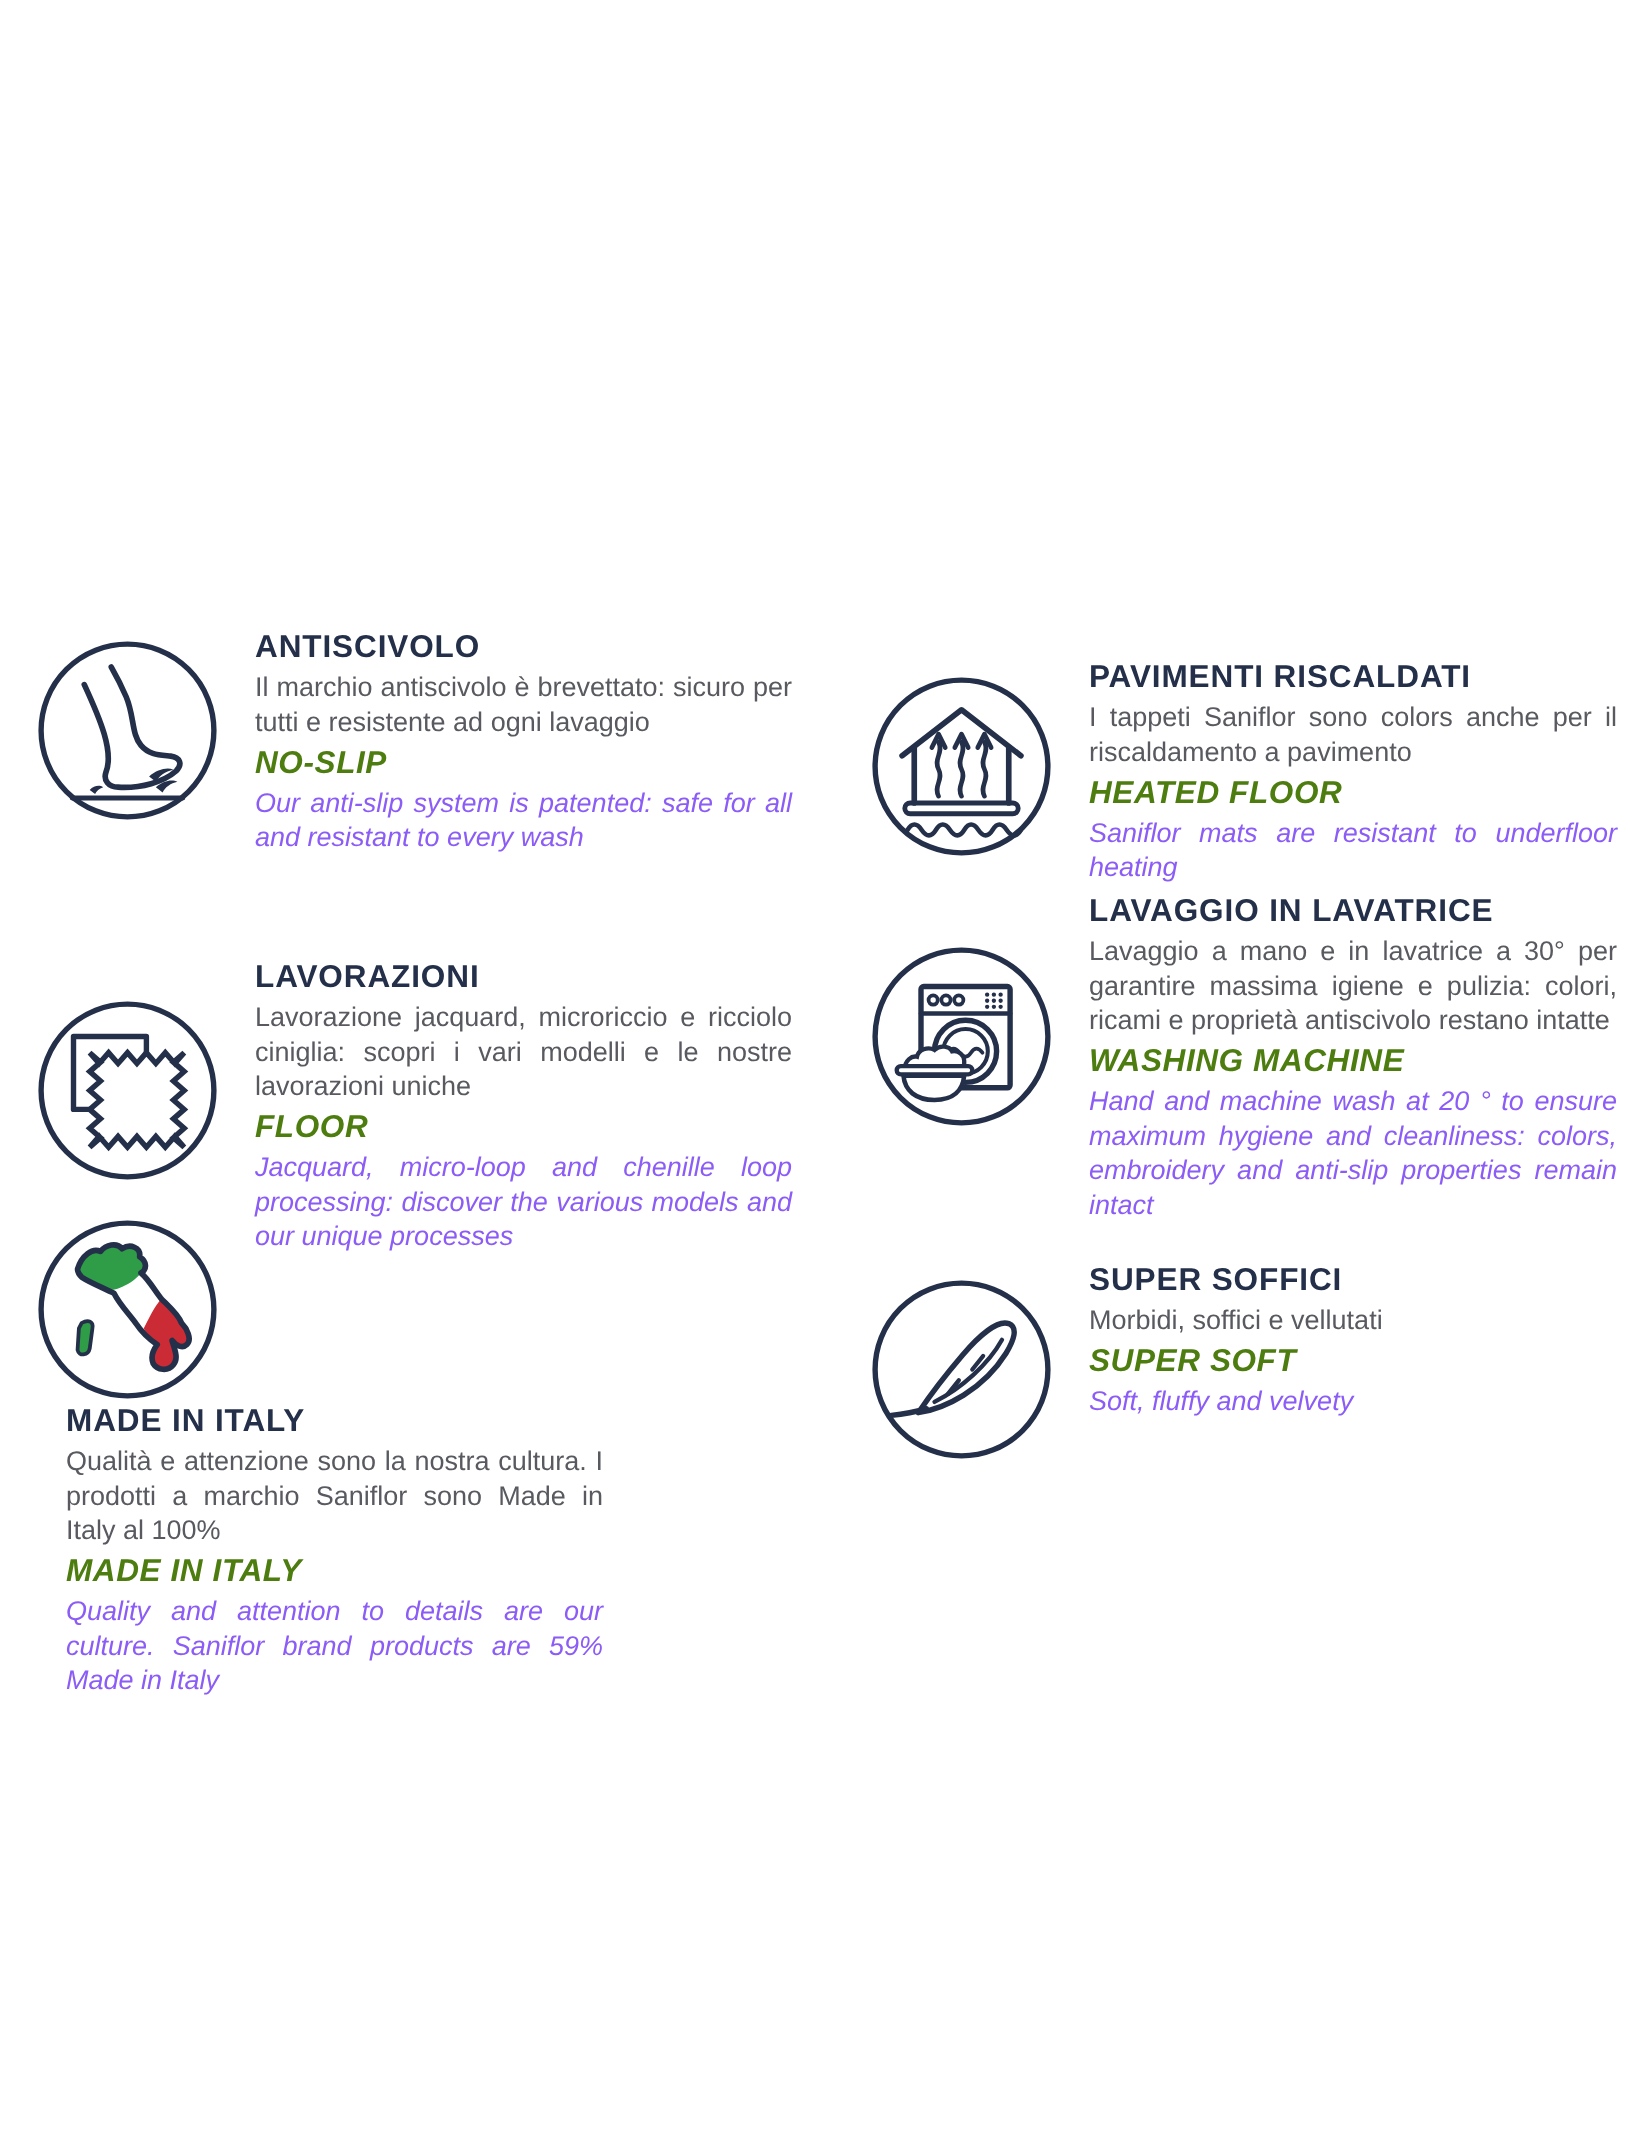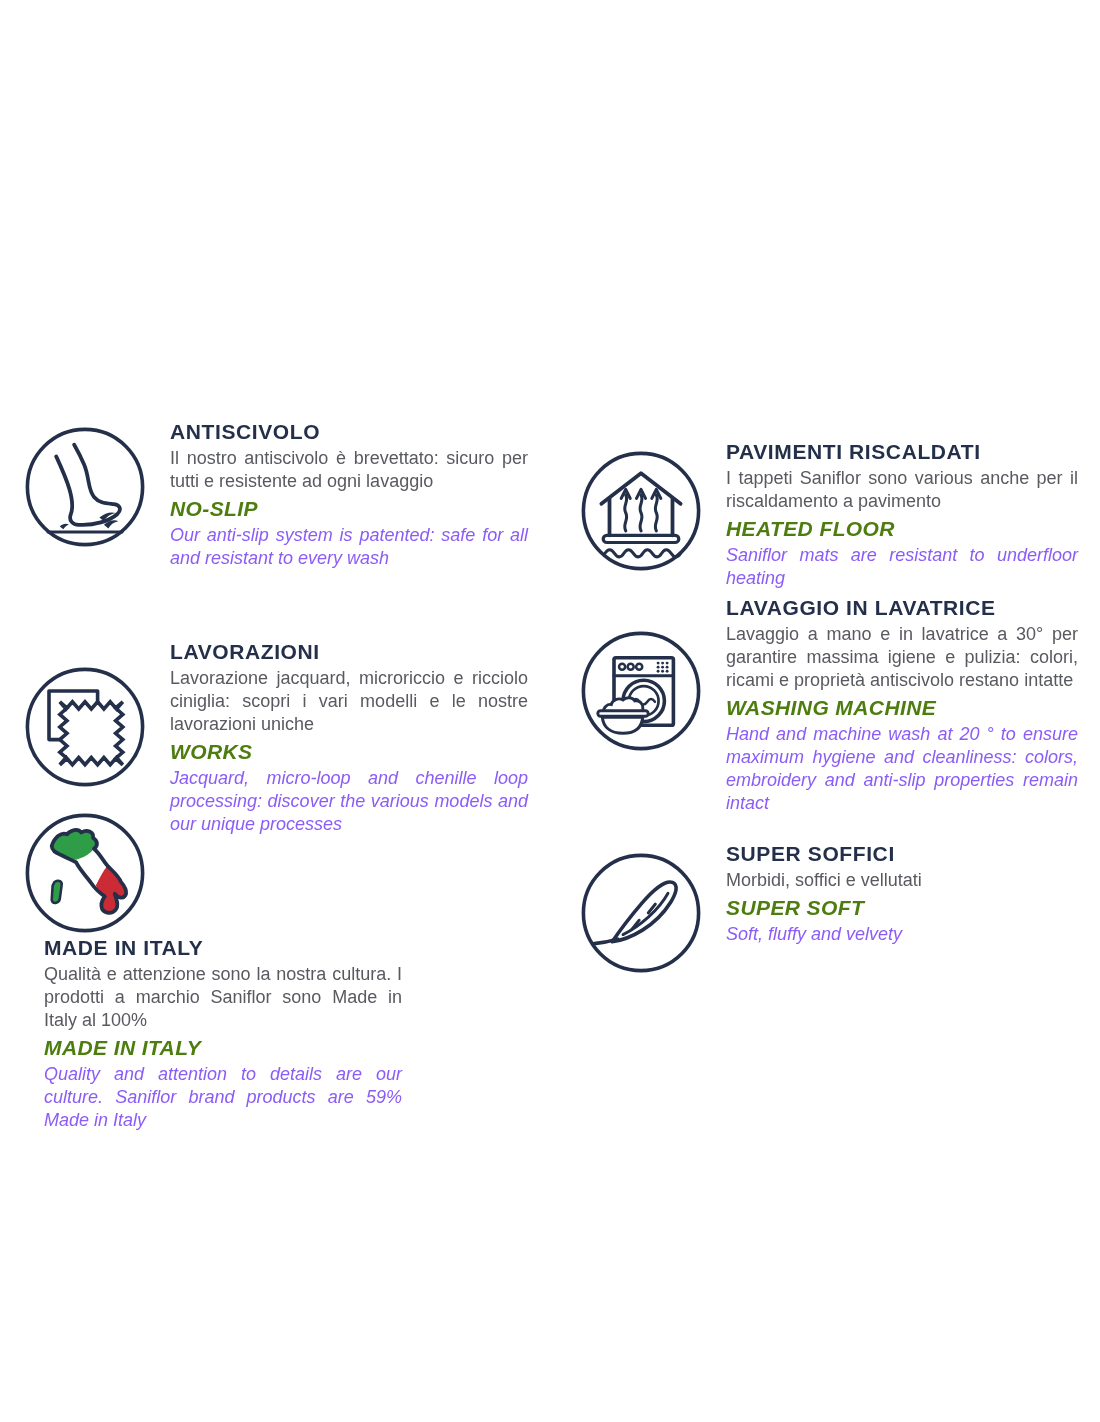--- a/index.html
+++ b/index.html
@@ -59,41 +59,41 @@
         <circle class="stroke" cx="70" cy="70" r="64" stroke-width="4"></circle>
         <path class="stroke" stroke-width="4.2" d="M 38,36 C 50,62 60,86 54,101 C 52,107 56,112 63,112 C 80,113 97,108 106,100 C 111,95 109,90 102,89 C 93,88 86,88 80,81 C 73,73 75,59 69,45 C 66,38 62,30 58,23"></path>
         <path class="stroke" stroke-width="3.6" d="M 29,120 L 111,120"></path>
         <path class="fillnavy" d="M 86,104 C 92,99 99,97 104,99 C 98,100 93,104 91,108 Z"></path>
         <path class="fillnavy" d="M 91,112 C 97,107 103,106 107,108 C 102,109 98,112 96,116 Z"></path>
         <path class="fillnavy" d="M 42,114 C 45,111 49,110 52,112 C 49,113 47,115 46,117 Z"></path>
       </svg>
     </div>
     <div class="txt">
       <h3 class="t-it">ANTISCIVOLO</h3>
-      <p class="d-it">Il nostro antiscivolo è brevettato: sicuro per tutti e resistente ad ogni lavaggio</p>
+      <p class="d-it">Il marchio antiscivolo è brevettato: sicuro per tutti e resistente ad ogni lavaggio</p>
       <h3 class="t-en">NO-SLIP</h3>
       <p class="d-en">Our anti-slip system is patented: safe for all and resistant to every wash</p>
     </div>
   </div>
 
   <div class="feature col-left fb">
     <div class="icon-wrap">
       <svg viewBox="0 0 140 140">
         <circle class="stroke" cx="70" cy="70" r="64" stroke-width="4"></circle>
         <rect class="stroke" x="30" y="30" width="54" height="54" stroke-width="4"></rect>
         <polygon class="white" stroke="#24304a" stroke-width="4" stroke-linejoin="miter" points="42,42 49,50 56,42 63,50 70,42 77,50 84,42 91,50 98,42 105,50 112,42
                   104,49 112,56 104,63 112,70 104,77 112,84 104,91 112,98 104,105 112,112
                   105,104 98,112 91,104 84,112 77,104 70,112 63,104 56,112 49,104 42,112
                   50,105 42,98 50,91 42,84 50,77 42,70 50,63 42,56 50,49"></polygon>
       </svg>
     </div>
     <div class="txt">
       <h3 class="t-it">LAVORAZIONI</h3>
       <p class="d-it">Lavorazione jacquard, microriccio e ricciolo ciniglia: scopri i vari modelli e le nostre lavorazioni uniche</p>
-      <h3 class="t-en">WORKS</h3>
+      <h3 class="t-en">FLOOR</h3>
       <p class="d-en">Jacquard, micro-loop and chenille loop processing: discover the various models and our unique processes</p>
     </div>
   </div>
 
   <div class="feature col-left fc">
     <div class="icon-wrap">
       <svg viewBox="0 0 140 140">
         <circle class="stroke" cx="70" cy="70" r="64" stroke-width="4"></circle>
         <path fill="#2f9c47" d="M 33,40 C 36,30 44,24 50,27 C 54,22 62,20 66,25 C 72,21 80,24 79,31 C 84,34 85,40 80,43 C 76,48 70,52 64,54 C 56,58 46,52 40,48 C 36,45 34,43 33,40 Z"></path>
         <path fill="#cb2b35" d="M 95,62 C 101,68 108,74 110,80 C 114,84 118,92 114,96 C 111,99 106,97 103,93 C 105,100 108,106 104,111 C 100,116 92,115 89,110 C 87,105 89,100 92,96 C 88,92 84,88 82,84 C 86,76 90,68 95,62 Z"></path>
@@ -122,21 +122,21 @@
           <path d="M 48,56 L 53,46 L 58,56"></path>
           <path d="M 70,92 c -4,-8 4,-12 0,-20 c -4,-8 4,-12 0,-20"></path>
           <path d="M 65,56 L 70,46 L 75,56"></path>
           <path d="M 87,92 c -4,-8 4,-12 0,-20 c -4,-8 4,-12 0,-20"></path>
           <path d="M 82,56 L 87,46 L 92,56"></path>
         </g>
       </svg>
     </div>
     <div class="txt">
       <h3 class="t-it">PAVIMENTI RISCALDATI</h3>
-      <p class="d-it">I tappeti Saniflor sono various anche per il riscaldamento a pavimento</p>
+      <p class="d-it">I tappeti Saniflor sono colors anche per il riscaldamento a pavimento</p>
       <h3 class="t-en">HEATED FLOOR</h3>
       <p class="d-en">Saniflor mats are resistant to underfloor heating</p>
     </div>
   </div>
 
   <div class="feature col-right fe">
     <div class="icon-wrap">
       <svg viewBox="0 0 140 140">
         <circle class="stroke" cx="70" cy="70" r="64" stroke-width="4"></circle>
         <rect class="stroke white" x="40" y="33" width="66" height="75" rx="2" stroke-width="4"></rect>

